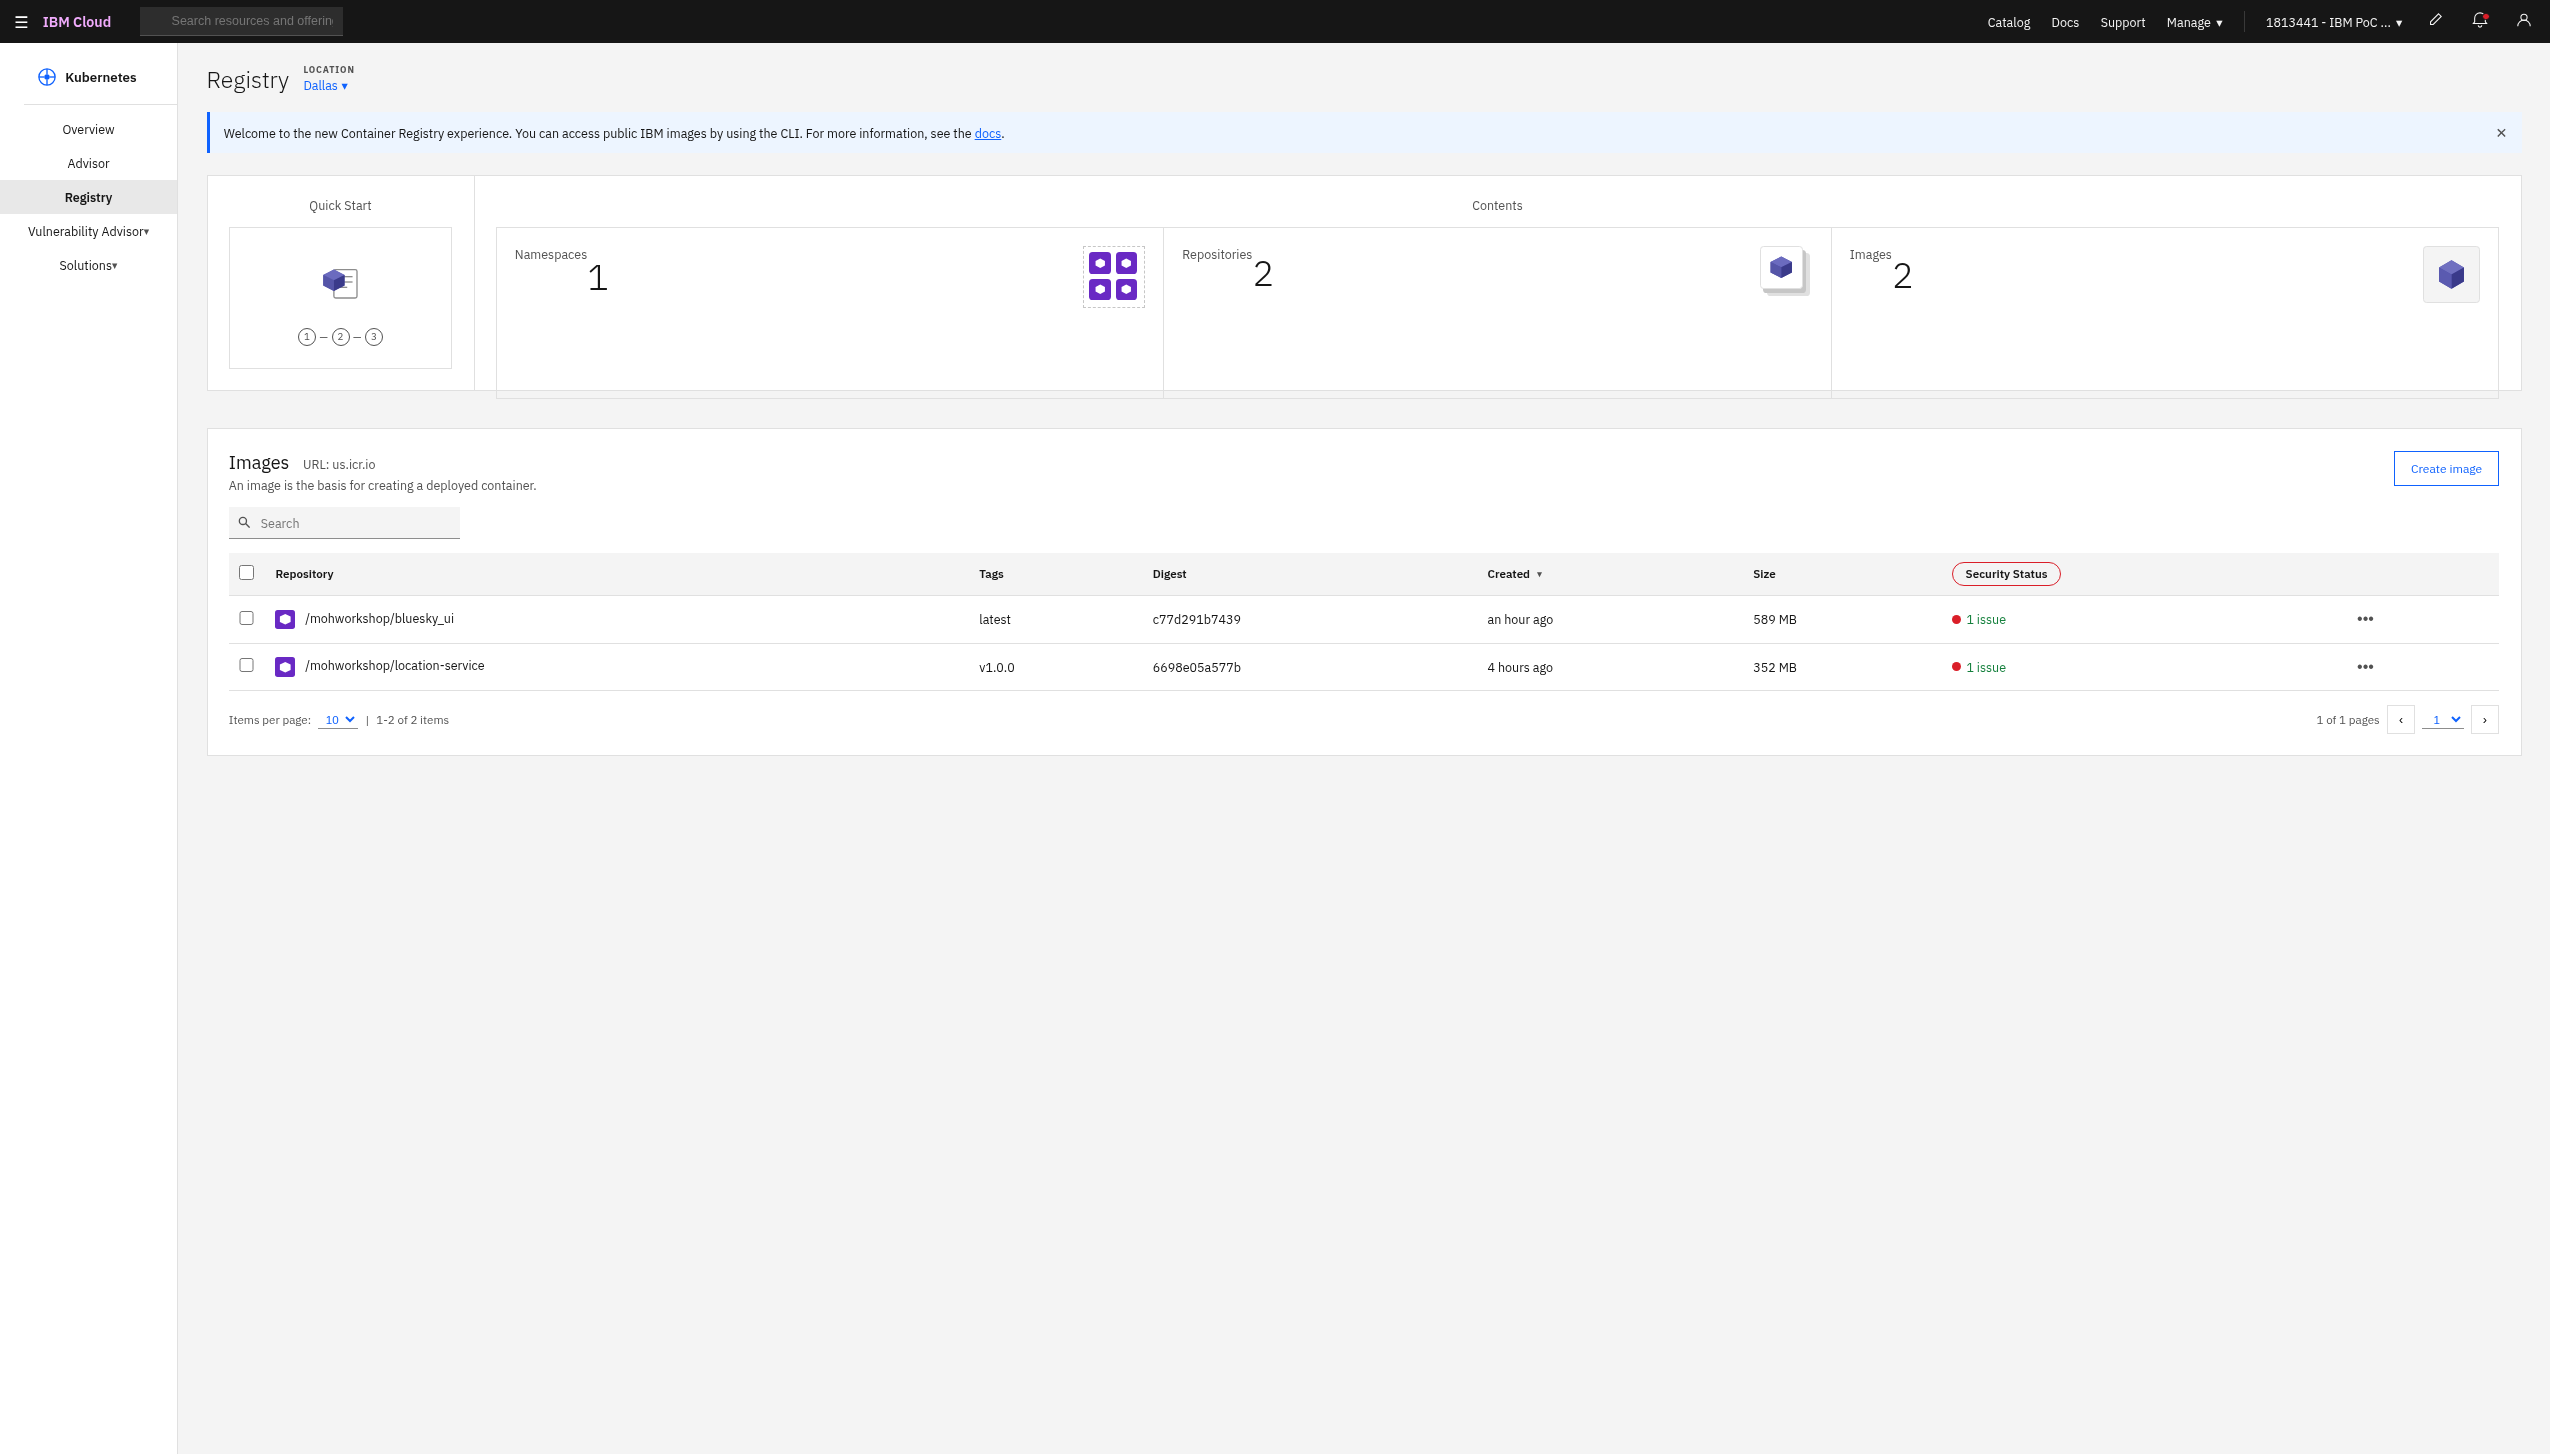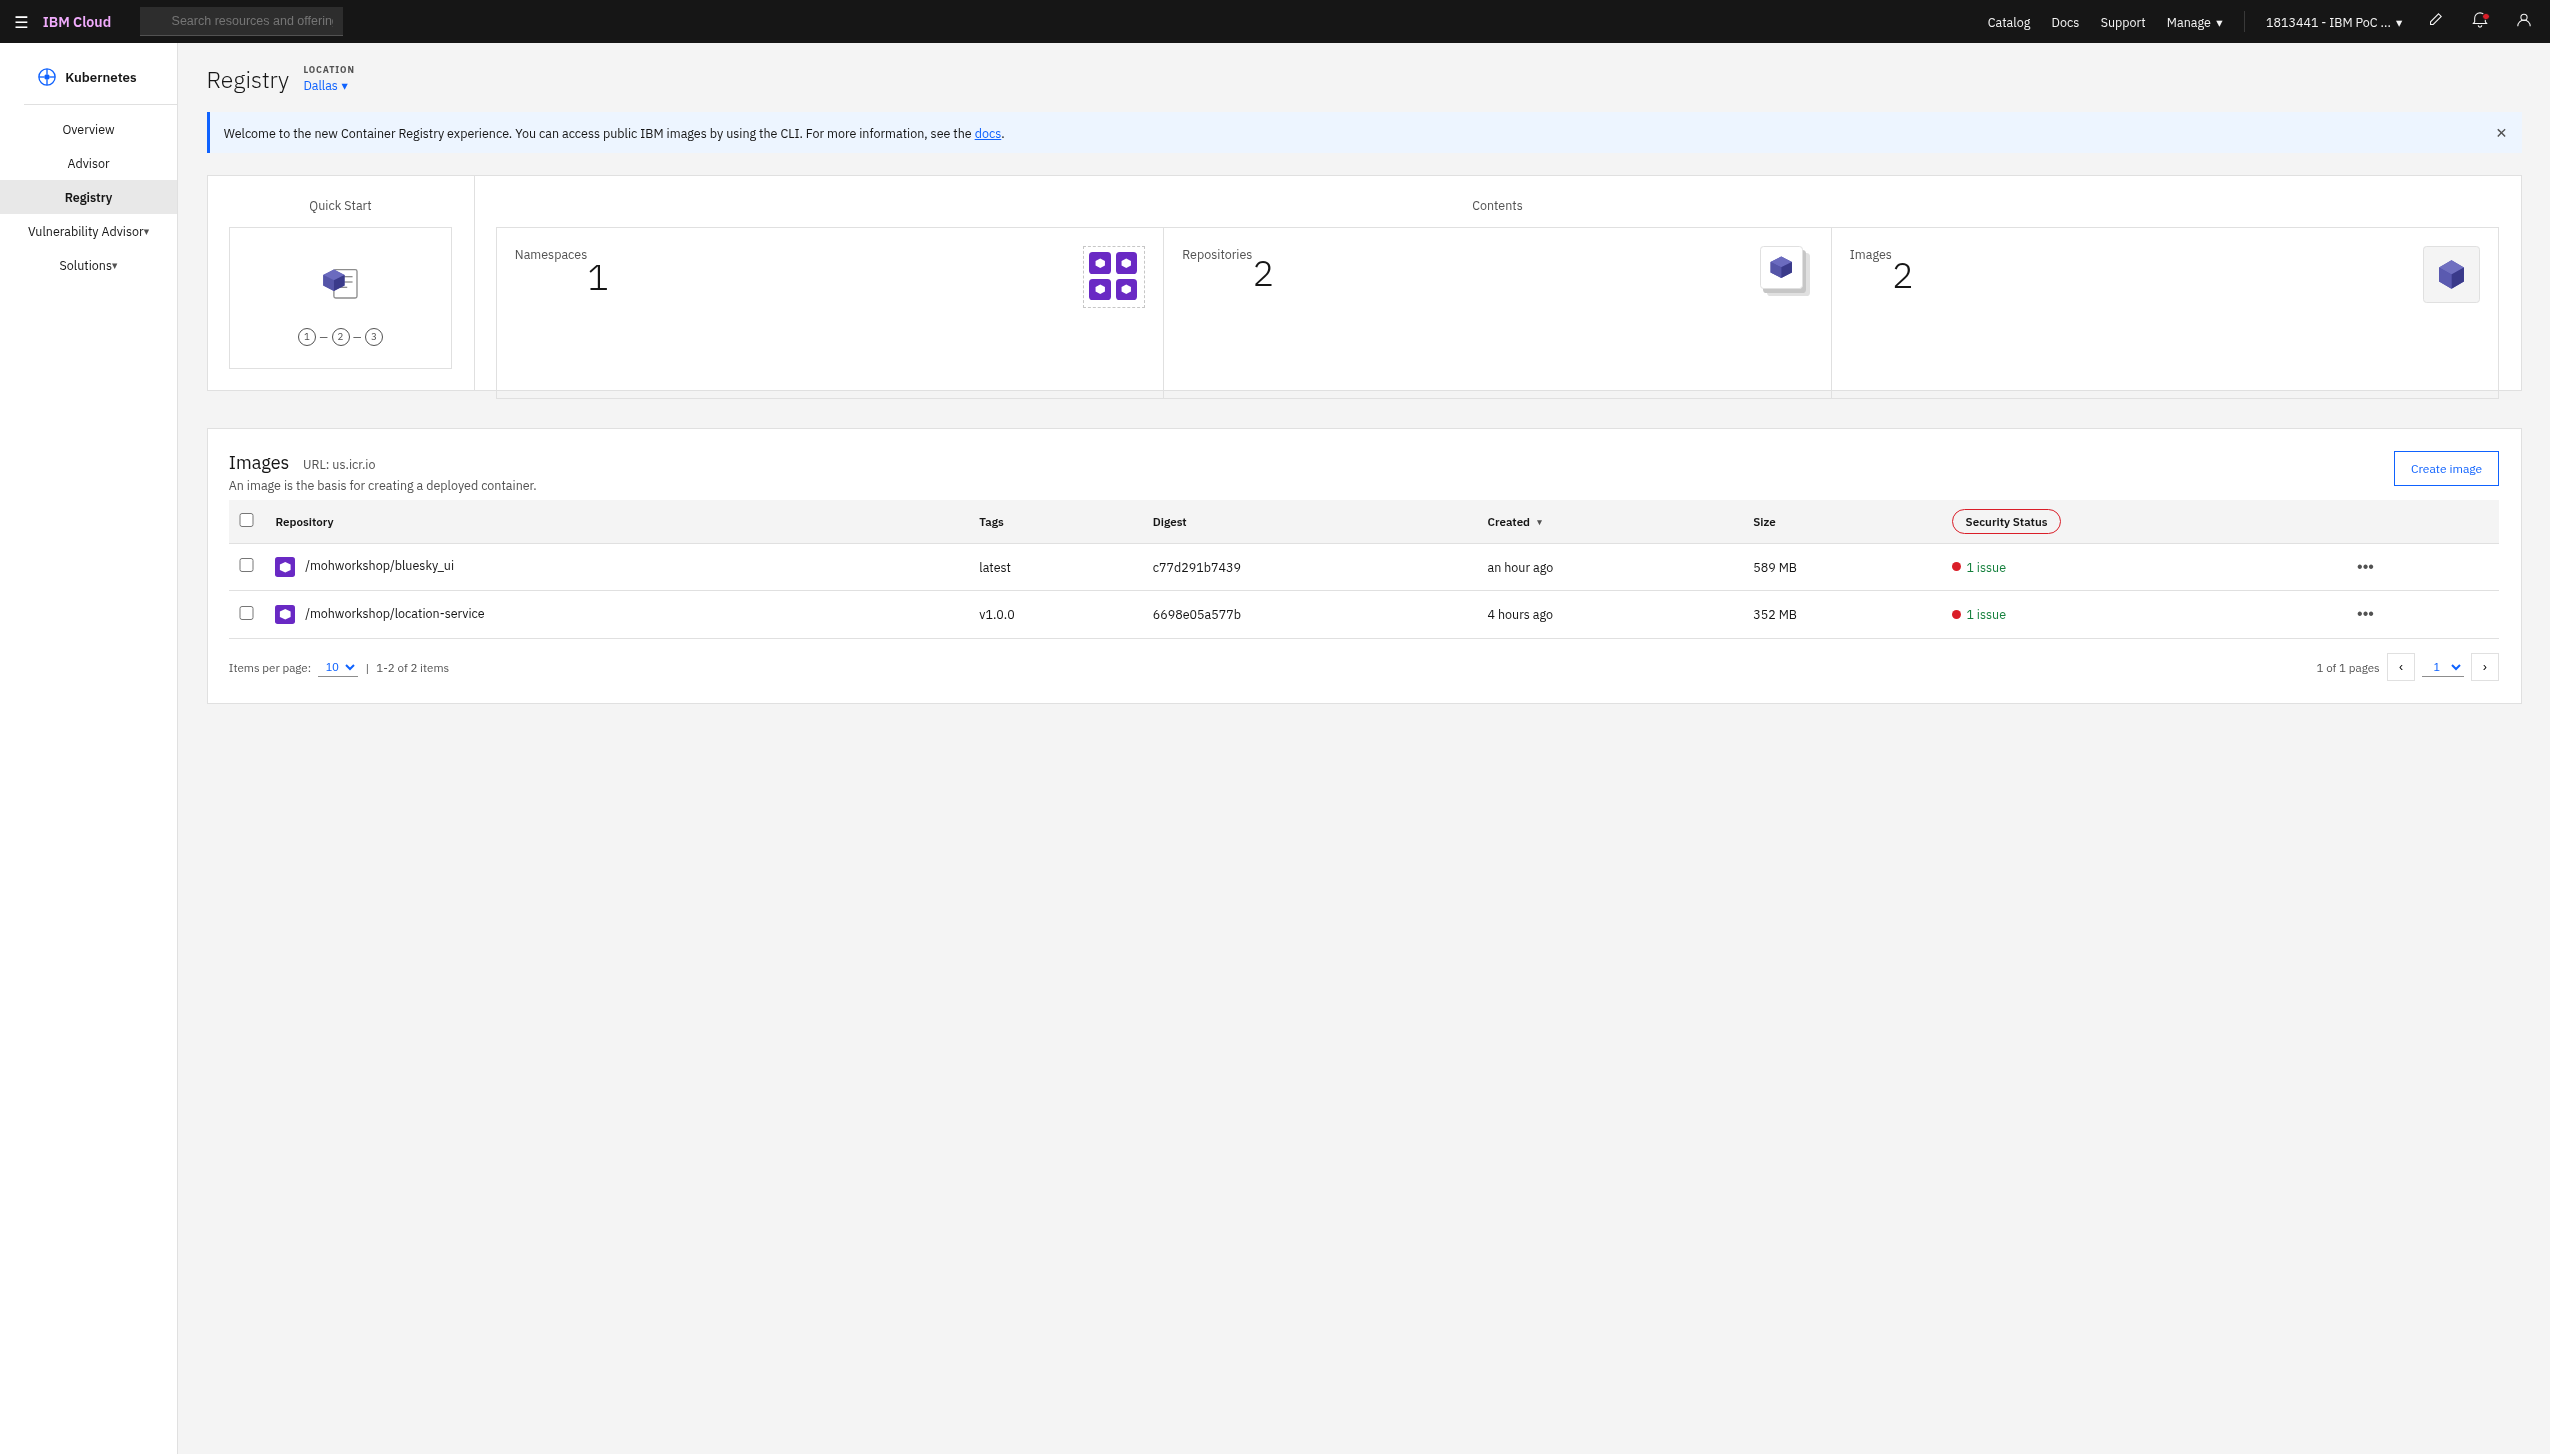--- a/index.html
+++ b/index.html
@@ -404,20 +404,29 @@
     <div class="images-section">
       <div class="images-header">
         <div class="images-title-group">
           <span class="images-title">Images</span>
           <span class="images-url">URL: us.icr.io</span>
           <div class="images-subtitle">An image is the basis for creating a deployed container.</div>
         </div>
         <button class="create-image-btn">Create image</button>
       </div>
 
+      <div class="search-wrap">
+        <span class="search-icon-inner">
+          <svg width="12.5" height="12.5" viewBox="0 0 14 14" fill="none">
+              <circle cx="5.5" cy="5.5" r="4" stroke="#525252" stroke-width="1.5"></circle>
+              <line x1="8.5" y1="8.5" x2="13" y2="13" stroke="#525252" stroke-width="1.5"></line>
+            </svg>
+        </span>
+        <input class="search-input" type="text" placeholder="Search" style="">
+      </div>
 
       <table class="data-table">
         <thead>
           <tr>
             <th class="checkbox-cell">
               <input type="checkbox" class="checkbox" style="">
             </th>
             <th>Repository</th>
             <th>Tags</th>
             <th>Digest</th>

